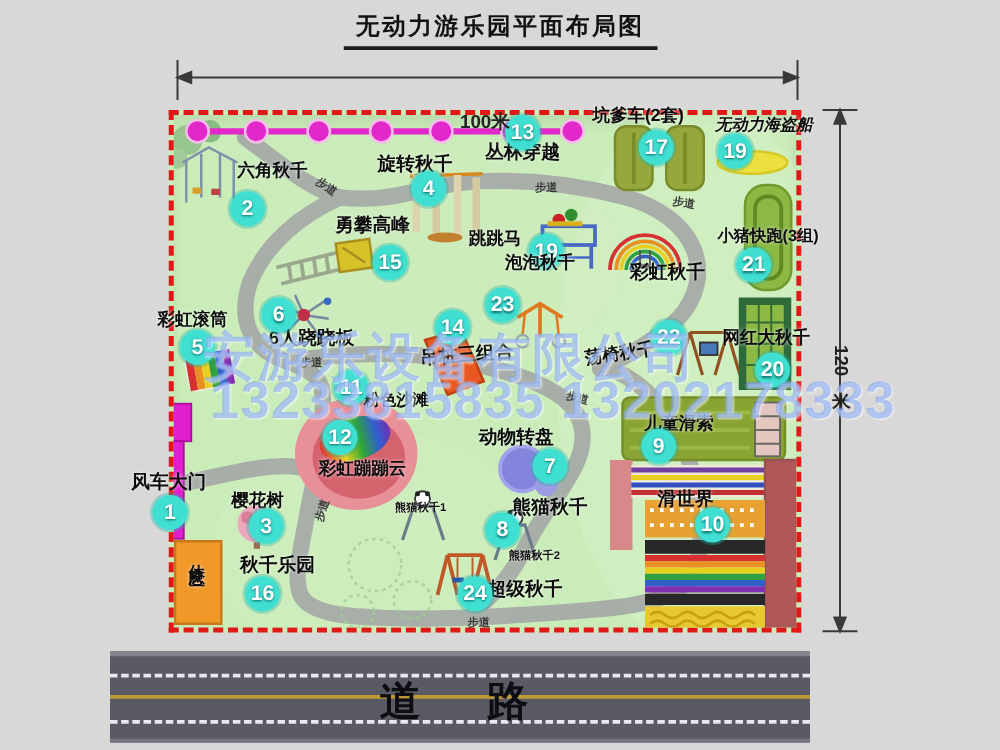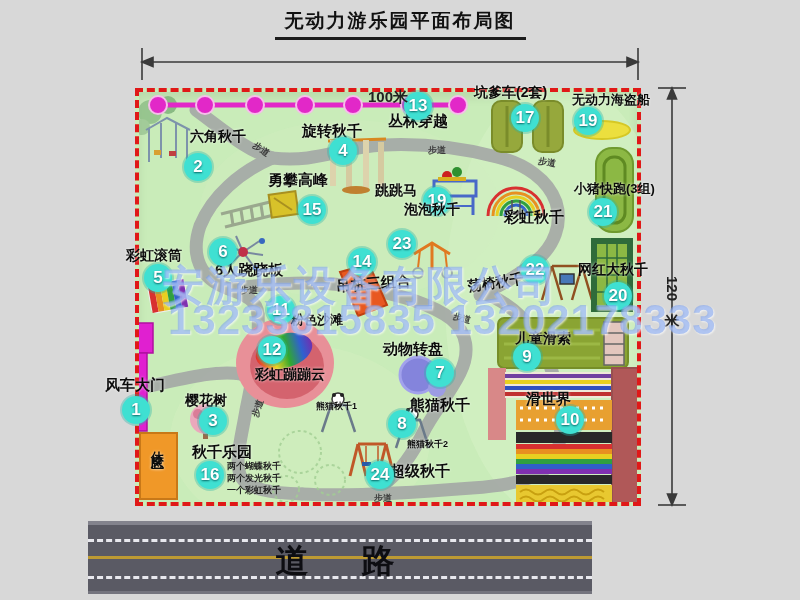--- a/index.html
+++ b/index.html
@@ -24,21 +24,21 @@
   .notes{position:absolute;font-size:9px;font-weight:bold;color:#222;line-height:12px;
         white-space:pre-line;}
   .vlabel{writing-mode:vertical-rl;letter-spacing:3px;}
   .dim-label{position:absolute;font-size:15px;font-weight:bold;color:#222;z-index:4;}
   .dim-w{left:368px;top:44px;margin-top:44px;}
   .dim-h{left:662px;top:276px;writing-mode:vertical-rl;}
   .watermark{position:absolute;z-index:6;font-weight:bold;white-space:nowrap;pointer-events:none;
         color:rgba(108,150,240,.5);text-shadow:1px 1px 2px rgba(255,255,255,.7);}
   .wm-co{left:162px;top:258px;font-size:42px;letter-spacing:2px;}
   .wm-ph{left:168px;top:296px;font-size:42px;letter-spacing:1px;}
-  .road{position:absolute;left:88px;top:521px;width:504px;height:66px;background:#5a5a64;
+  .road{position:absolute;left:88px;top:521px;width:560px;height:66px;background:#5a5a64;
         border-top:4px solid #83838d;border-bottom:3px solid #74747e;box-sizing:content-box;z-index:1;}
   .lane-dash{position:absolute;left:0;right:0;height:0;border-top:3px dashed #e8e8ee;}
   .lane-dash.t{top:14px;} .lane-dash.b{bottom:12px;}
   .lane-center{position:absolute;left:0;right:0;top:31px;height:3px;background:#bd9a33;}
   .road-label{position:absolute;left:0;right:0;top:14px;text-align:center;font-size:33px;
         font-weight:bold;color:#0d0d12;letter-spacing:10px;}
 </style>
 </head>
 <body>
 
@@ -367,21 +367,21 @@
       <div class="map-label" style="left: 336px; top: 277px; font-size: 15px; transform: rotate(-4deg);">吊桩三组合</div>
       <div class="badge" style="left: 348px; top: 248px;">14</div>
       <div class="map-label" style="left: 268px; top: 171px; font-size: 15px;">勇攀高峰</div>
       <div class="badge" style="left: 298px; top: 196px;">15</div>
       <div class="map-label" style="left: 192px; top: 443px; font-size: 15px;">秋千乐园</div>
       <div class="badge" style="left: 196px; top: 461px;">16</div>
       <div class="map-label" style="left: 474px; top: 84px; font-size: 14px;">坑爹车(2套)</div>
       <div class="badge" style="left: 511px; top: 104px; border-radius: 14px;">17</div>
       <div class="map-label" style="left: 375px; top: 182px; font-size: 14px;">跳跳马</div>
       <div class="badge" style="left: 423px; top: 187px;">19</div>
-      <div class="map-label" style="left: 572px; top: 91px; font-size: 13px;">无动力海盗船</div>
+      <div class="map-label" style="left: 572px; top: 91px; font-size: 13px; font-style: italic;">无动力海盗船</div>
       <div class="badge" style="left: 574px; top: 107px; border-radius: 14px;">19</div>
       <div class="map-label" style="left: 578px; top: 261px; font-size: 14px;">网红大秋千</div>
       <div class="badge" style="left: 604px; top: 282px;">20</div>
       <div class="map-label" style="left: 574px; top: 180px; font-size: 13px;">小猪快跑(3组)</div>
       <div class="badge" style="left: 589px; top: 198px;">21</div>
       <div class="map-label" style="left: 468px; top: 278px; font-size: 14px; transform: rotate(-8deg);">荡椅秋千</div>
       <div class="badge" style="left: 521px; top: 256px;">22</div>
       <div class="map-label" style="left: 404px; top: 201px; font-size: 14px;">泡泡秋千</div>
       <div class="badge" style="left: 388px; top: 230px;">23</div>
       <div class="map-label" style="left: 390px; top: 462px; font-size: 15px;">超级秋千</div>
@@ -390,23 +390,20 @@
       <div class="map-label" style="left: 306px; top: 400px; font-size: 9px; margin-left: 10px;">熊猫秋千1</div>
       <div class="map-label" style="left: 407px; top: 438px; font-size: 9px;">熊猫秋千2</div>
       <div class="map-label vlabel" style="left: 148px; top: 441px; font-size: 13px;">休息区</div>
       <div class="path-label" style="left: 252px; top: 143px; transform: rotate(35deg);">步道</div>
       <div class="path-label" style="left: 428px; top: 144px;">步道</div>
       <div class="path-label" style="left: 538px; top: 156px; transform: rotate(10deg);">步道</div>
       <div class="path-label" style="left: 240px; top: 284px;">步道</div>
       <div class="path-label" style="left: 249px; top: 402px; transform: rotate(-72deg);">步道</div>
       <div class="path-label" style="left: 374px; top: 492px;">步道</div>
       <div class="path-label" style="left: 453px; top: 312px; transform: rotate(15deg);">步道</div>
-      <div class="notes" style="left: 227px; top: 460px; font-size: 9px;">两个蝴蝶秋千
-两个发光秋千
-一个彩虹秋千</div>
     </div>
 
   <div class="watermark wm-co">安游乐设备有限公司</div>
   <div class="watermark wm-ph">13233815835 13202178333</div>
 
   <div class="road">
     <div class="lane-dash t"></div>
     <div class="lane-center"></div>
     <div class="lane-dash b"></div>
     <div class="road-label">道　路</div>

